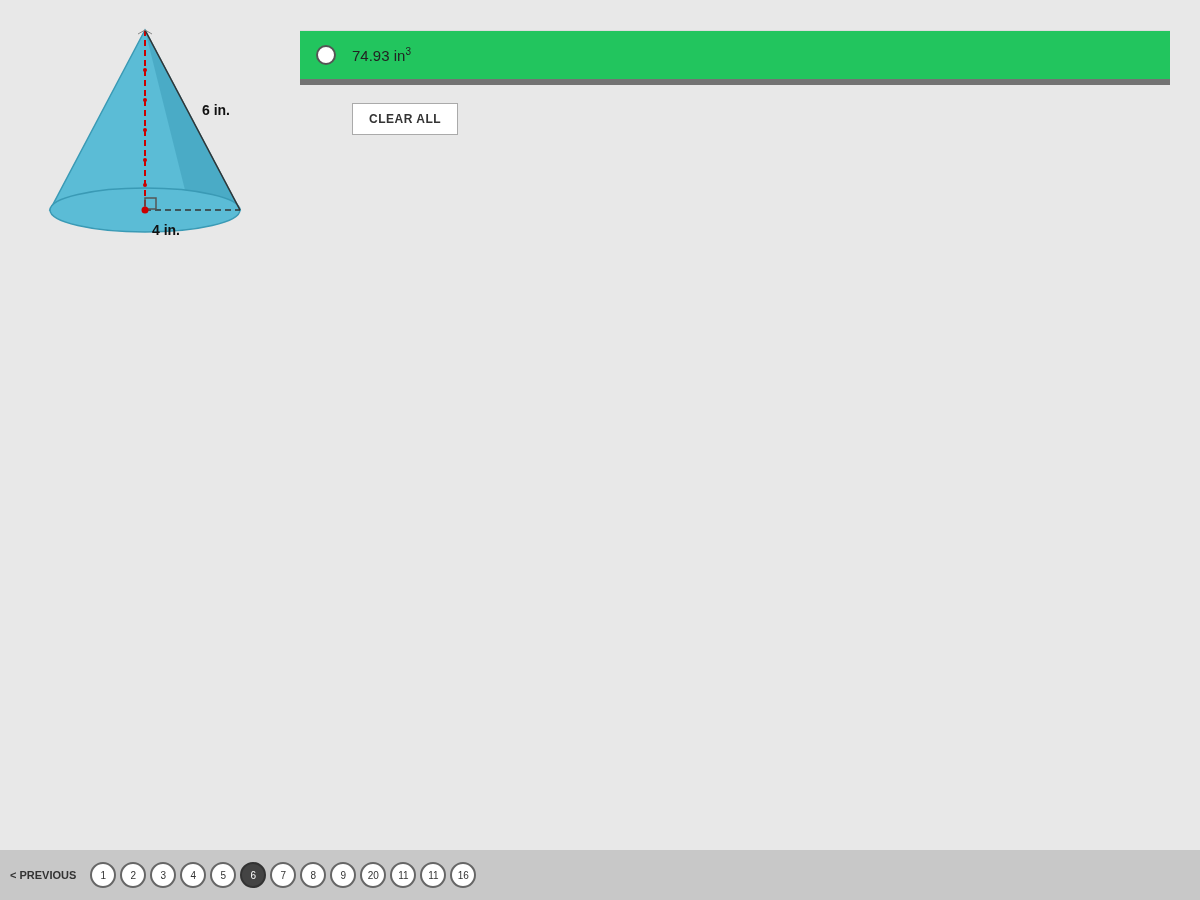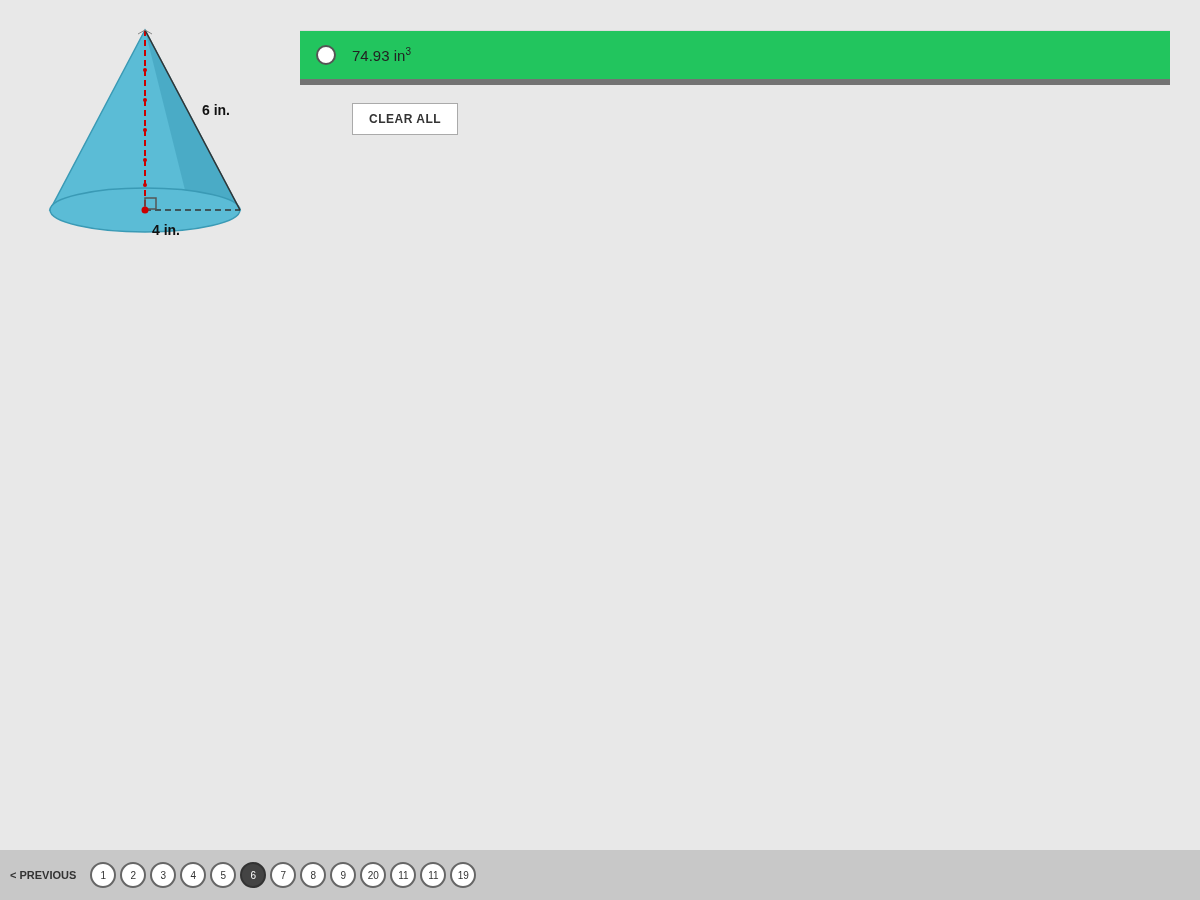--- a/index.html
+++ b/index.html
@@ -245,16 +245,16 @@
   <div class="nav-circle">
       <span>20</span>
     </div>
   <div class="nav-circle">
       <span>11</span>
     </div>
   <div class="nav-circle">
       <span>11</span>
     </div>
   <div class="nav-circle">
-      <span>19</span>
+      <span>16</span>
     </div>
 
 </div>
 
 </body></html>

